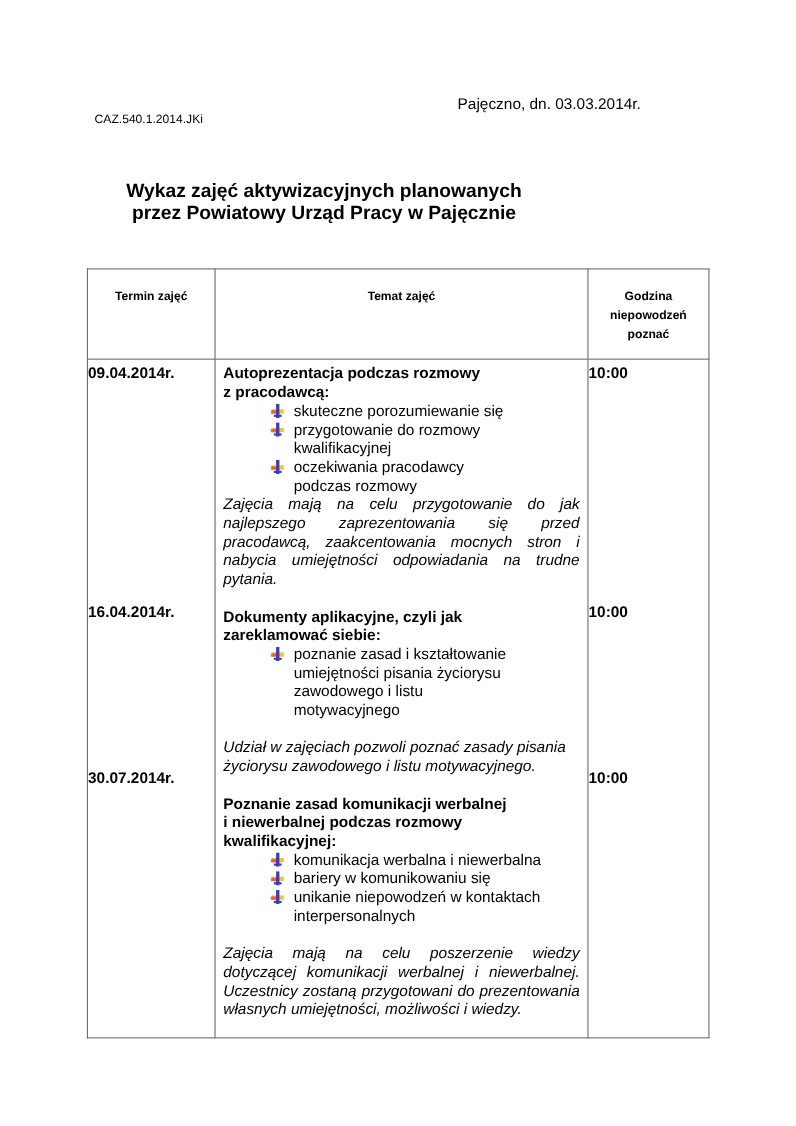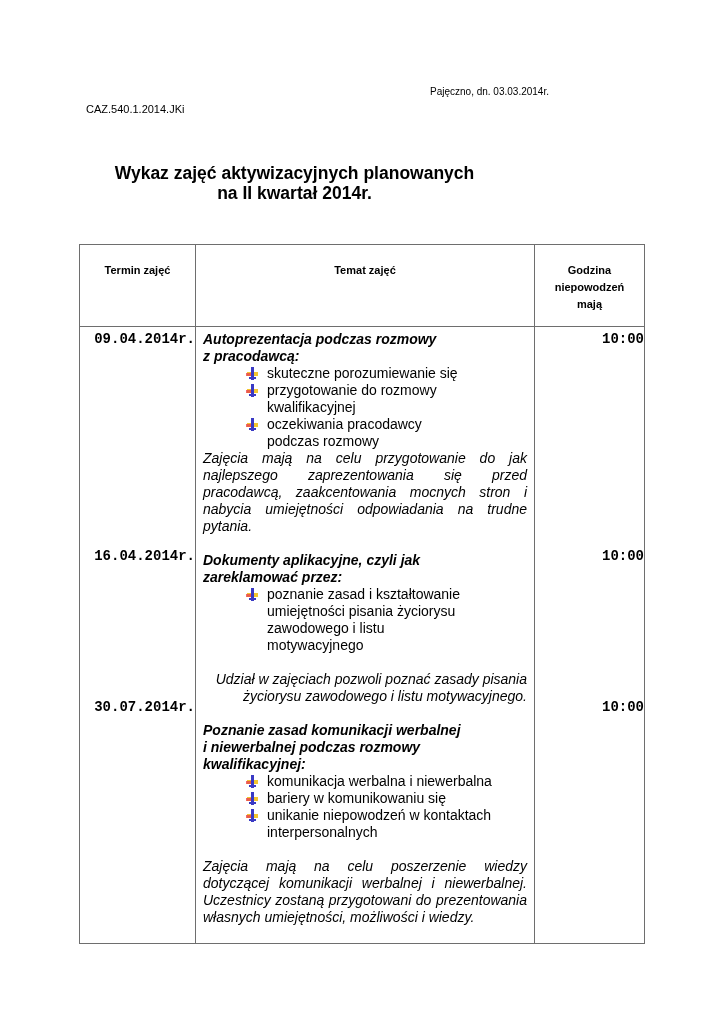--- a/index.html
+++ b/index.html
@@ -1,66 +1,66 @@
 <!DOCTYPE html>
 <html><head>
 <meta charset="utf-8">
 <style>
   html, body { margin:0; padding:0; background:#ffffff; }
   body { width:724px; height:1024px; position:relative; overflow:hidden;
          font-family:"Liberation Sans", sans-serif; color:#000; font-size:14px; }
   .abs { position:absolute; }
-  #place-date { left:430px; top:86px; font-size:10px; }
+  #place-date { left:416px; top:86px; font-size:14px; }
   #ref-no { left:86px; top:103px; font-size:11px; }
   #title { left:0; width:589px; top:163px; text-align:center; font-weight:bold; font-size:17.5px; line-height:20px; }
   #title div { white-space:nowrap; }
   table#plan { position:absolute; left:79px; top:244px; width:565px; border-collapse:collapse; table-layout:fixed; }
   table#plan td, table#plan th { border:1px solid #6e6e6e; vertical-align:top; padding:0; }
   th { font-weight:bold; font-size:11px; line-height:17px; }
   .c1 { width:116px; }
   .c2 { width:339px; }
   .c3 { width:110px; }
   .hdr-row { height:82px; }
   .hdr-cell { padding-top:17px !important; text-align:center; }
-  .date, .time { font-weight:bold; text-align:right; line-height:17px;font-family:Liberation Mono, monospace; }
+  .date, .time { font-weight:bold; text-align:left; line-height:17px; }
   .topic-cell { padding:0 7px 0 7px !important; line-height:17px; }
-  .topic-title { font-weight:bold;font-style:italic; }
+  .topic-title { font-weight:bold; }
   .bullets { list-style:none; margin:0; padding:0 0 0 43px; }
   .bullets li { position:relative; padding-left:21px; }
   .bullet-icon { position:absolute; left:0; top:2px; width:13px; height:13px; }
   .desc { text-align:justify;font-style:italic; }
-  .desc.left { text-align:right; }
+  .desc.left { text-align:left; }
   .gap { height:17px; }
   .row-cell-pad { padding-top:4px !important; }
 </style>
 </head>
 <body>
 
 <div id="place-date" class="abs">Pajęczno, dn. 03.03.2014r.</div>
 <div id="ref-no" class="abs">CAZ.540.1.2014.JKi</div>
 
 <div id="title" class="abs">
   <div>Wykaz zajęć aktywizacyjnych planowanych</div>
-  <div>na II kwartał 2014r.</div>
+  <div>przez Powiatowy Urząd Pracy w Pajęcznie</div>
 </div>
 
 <table id="plan">
   <colgroup>
       <col class="c1">
       <col class="c2">
       <col class="c3">
     </colgroup>
   <tbody>
       <tr class="hdr-row">
     <th class="hdr-cell">Termin zajęć</th>
     <th class="hdr-cell">Temat zajęć</th>
     <th class="hdr-cell">
       <div>Godzina</div>
       <div>niepowodzeń</div>
-      <div>mają</div>
+      <div>poznać</div>
     </th>
   </tr>
   <tr>
     <td class="row-cell-pad">
       <div class="date">09.04.2014r.</div>
       <div style="height:200px"></div>
       <div class="date">16.04.2014r.</div>
       <div style="height:134px"></div>
       <div class="date">30.07.2014r.</div>
     </td>
@@ -100,21 +100,21 @@
             <span style="display:block;width:200px">oczekiwania pracodawcy podczas rozmowy</span>
           </li>
         </ul>
         <div class="desc">Zajęcia mają na celu przygotowanie do jak najlepszego zaprezentowania się przed pracodawcą, zaakcentowania mocnych stron i nabycia umiejętności odpowiadania na trudne pytania.</div>
       </div>
       <div class="gap"></div>
 
       <div>
         <div class="topic-title">
           <div>Dokumenty aplikacyjne, czyli jak</div>
-          <div>zareklamować przez:</div>
+          <div>zareklamować siebie:</div>
         </div>
         <ul class="bullets">
           <li>
             <svg class="bullet-icon" viewBox="0 0 13 13">
                   <rect x="1" y="5" width="11" height="4" fill="#f3c52f"></rect>
                   <rect x="0" y="6" width="6" height="3" fill="#e8434b" opacity="0.8"></rect>
                   <rect x="5" y="0" width="3" height="13" fill="#3a3ac4"></rect>
                   <rect x="3" y="10" width="7" height="2" fill="#3a3ac4"></rect>
                 </svg>
             <span style="display:block;width:212px">poznanie zasad i kształtowanie umiejętności pisania życiorysu zawodowego i listu motywacyjnego</span>

